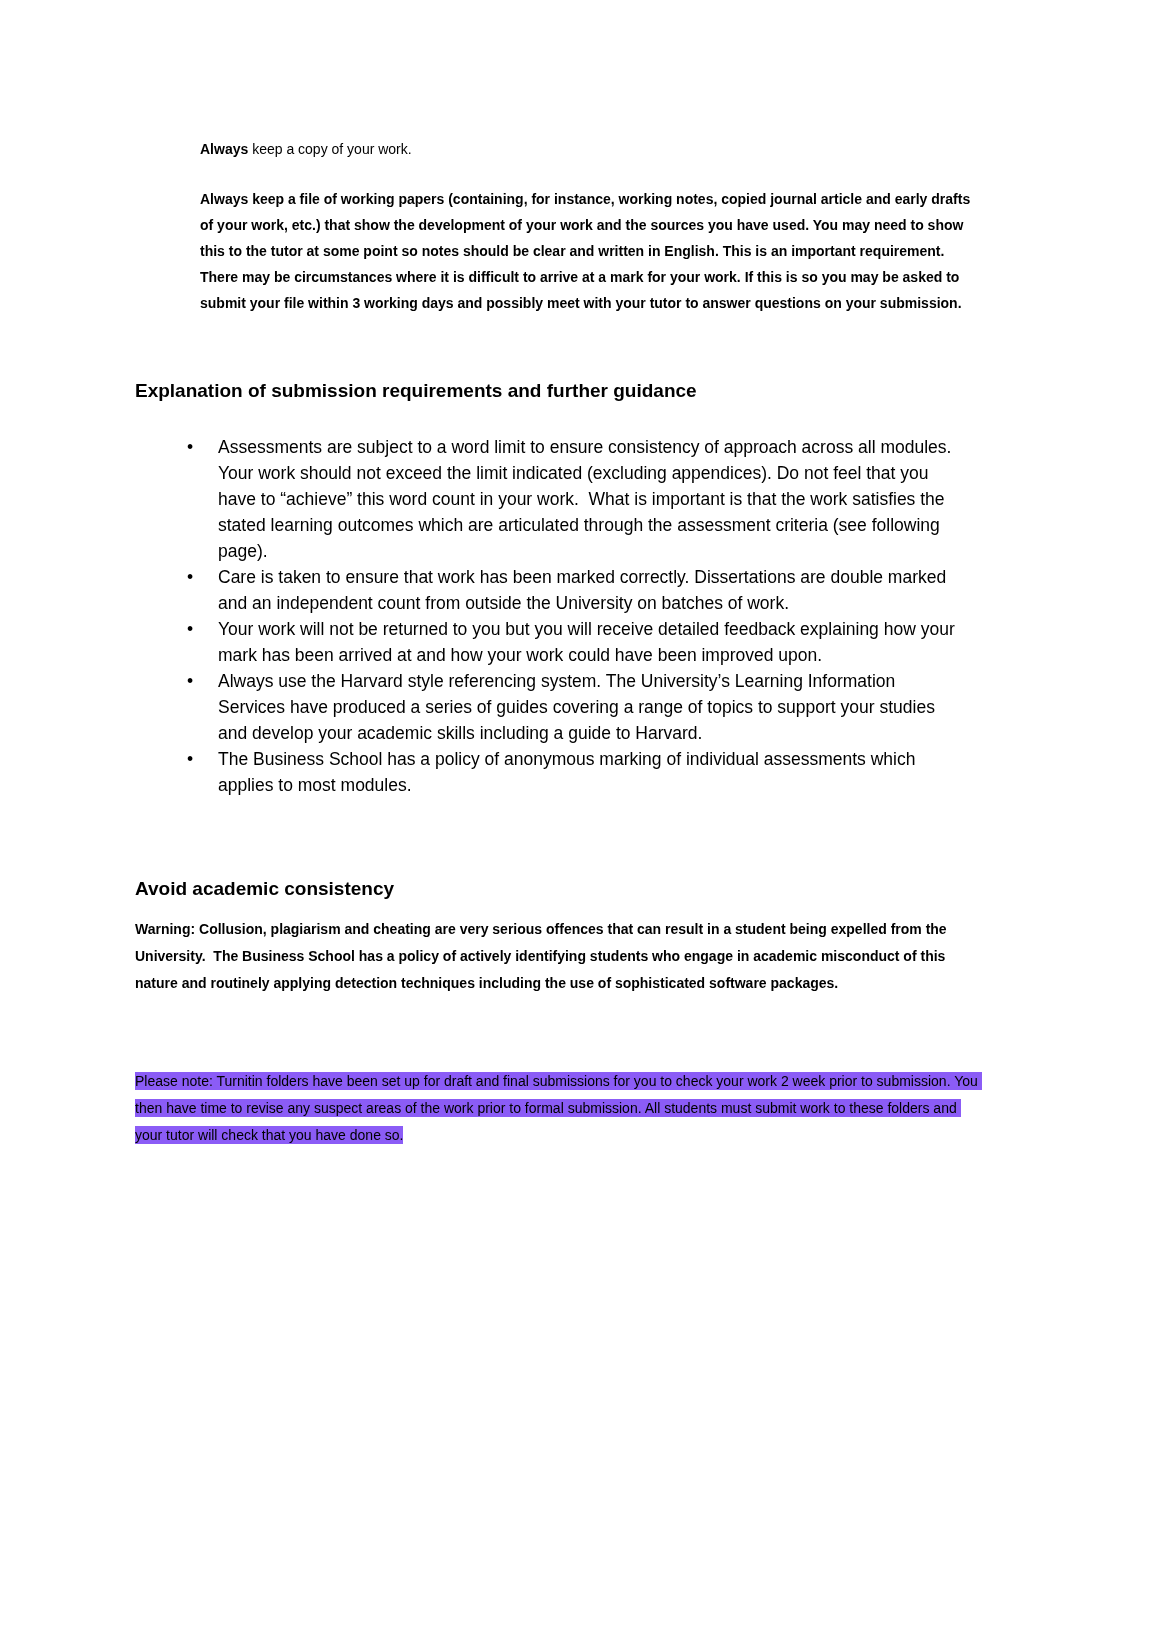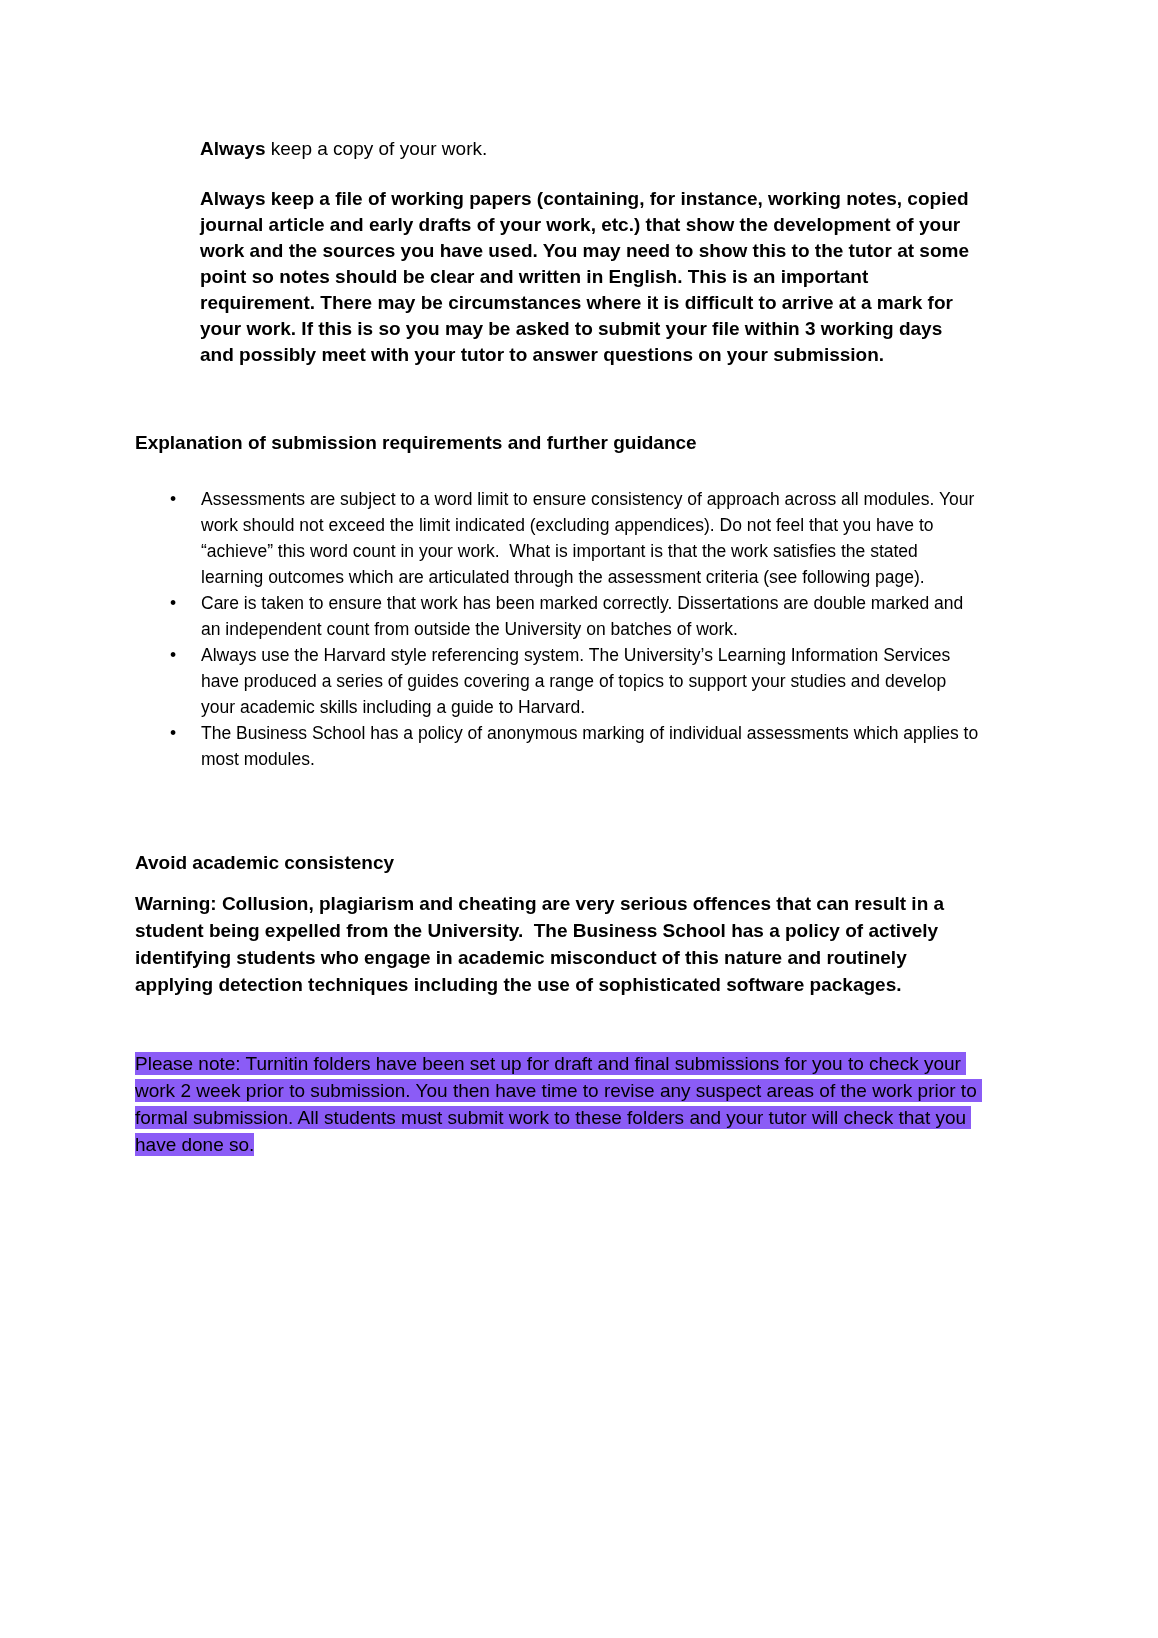--- a/index.html
+++ b/index.html
@@ -16,21 +16,21 @@
   }
   .page {
     box-sizing: border-box;
     width: 1158px;
     height: 1638px;
     padding: 136px 178px 0 135px;
     background: #ffffff;
     overflow: hidden;
   }
   .para {
-    font-size: 19px;
+    font-size: 14px;
     line-height: 26px;
     margin: 0 0 13px 0;
     white-space: pre-wrap;
   }
   .indent {
     margin-left: 65px;
   }
   .keep-copy {
     margin-bottom: 24px;
   }
@@ -39,21 +39,21 @@
     font-weight: bold;
   }
   .heading {
     font-size: 19px;
     line-height: 26px;
     font-weight: bold;
     margin: 62px 0 30px 0;
   }
   .bullets {
     list-style: none;
-    margin: 0;
+    margin: 17px;
     padding: 0 0 0 35px;
   }
   .bullets li {
     position: relative;
     padding-left: 31px;
     font-size: 17.5px;
     line-height: 26px;
     white-space: pre-wrap;
   }
   .bullets li::before {
@@ -63,21 +63,21 @@
     top: 0;
     font-size: 17.5px;
     line-height: 26px;
   }
   .misconduct-heading {
     margin: 78px 0 14px 0;
   }
   .warning {
     font-weight: bold;
     line-height: 27px;
-    margin-bottom: 52px;
+    margin-bottom: 71px;
   }
   .turnitin {
     line-height: 27px;
     margin-bottom: 0;
   }
   mark.hl {
     background: #8b5cf6;
     color: #000000;
     padding: 1px 0;
   }
@@ -89,20 +89,21 @@
 
   <p class="para indent keep-copy"><strong>Always</strong><span> keep a copy of your work.</span></p>
 
   <p class="para indent working-papers"><strong>Always</strong><span> keep a file of working papers (containing, for instance, working notes, copied journal article and early drafts of your work, etc.) that show the development of your work and the sources you have used. You may need to show this to the tutor at some point so notes should be clear and written in English. </span><strong>This is an important requirement</strong><span>. There may be circumstances where it is difficult to arrive at a mark for your work. If this is so you may be asked to submit your file within 3 working days and possibly meet with your tutor to answer questions on your submission.</span></p>
 
   <h2 class="heading">Explanation of submission requirements and further guidance</h2>
 
   <ul class="bullets">
     <li>Assessments are subject to a word limit to ensure consistency of approach across all modules. Your work should not exceed the limit indicated (excluding appendices). Do not feel that you have to “achieve” this word count in your work.  What is important is that the work satisfies the stated learning outcomes which are articulated through the assessment criteria (see following page).</li>
     <li>Care is taken to ensure that work has been marked correctly. Dissertations are double marked and an independent count from outside the University on batches of work.</li>
+    <li>Your work will not be returned to you but you will receive detailed feedback explaining how your mark has been arrived at and how your work could have been improved upon.</li>
     <li>Always use the Harvard style referencing system. The University’s Learning Information Services have produced a series of guides covering a range of topics to support your studies and develop your academic skills including a guide to Harvard.</li>
     <li>The Business School has a policy of anonymous marking of individual assessments which applies to most modules.</li>
   </ul>
 
   <h2 class="heading misconduct-heading">Avoid academic consistency</h2>
 
   <p class="para warning">Warning: Collusion, plagiarism and cheating are very serious offences that can result in a student being expelled from the University.  The Business School has a policy of actively identifying students who engage in academic misconduct of this nature and routinely applying detection techniques including the use of sophisticated software packages.</p>
 
   <p class="para turnitin"><mark class="hl">Please note: Turnitin folders have been set up for draft and final submissions for you to check your work 2 week prior to submission. You then have time to revise any suspect areas of the work prior to formal submission. All students must submit work to these folders and your tutor will check that you have done so.</mark></p>
 

